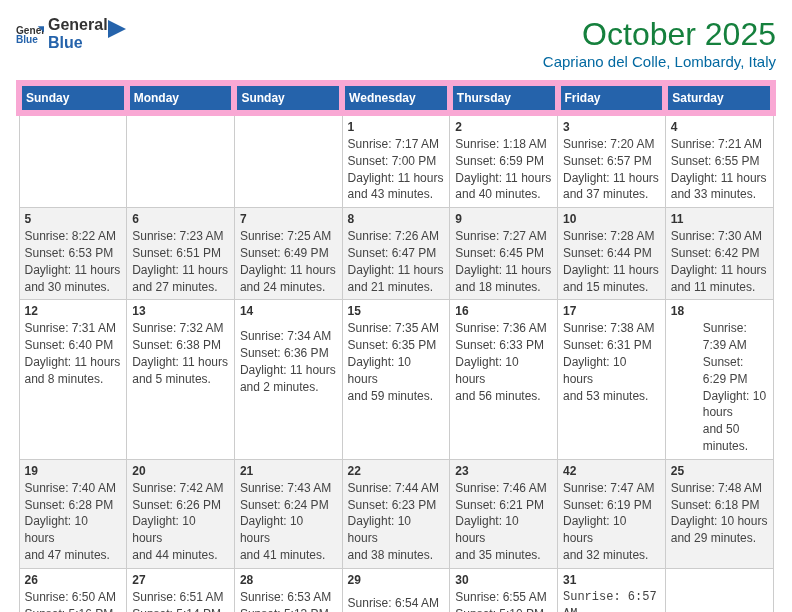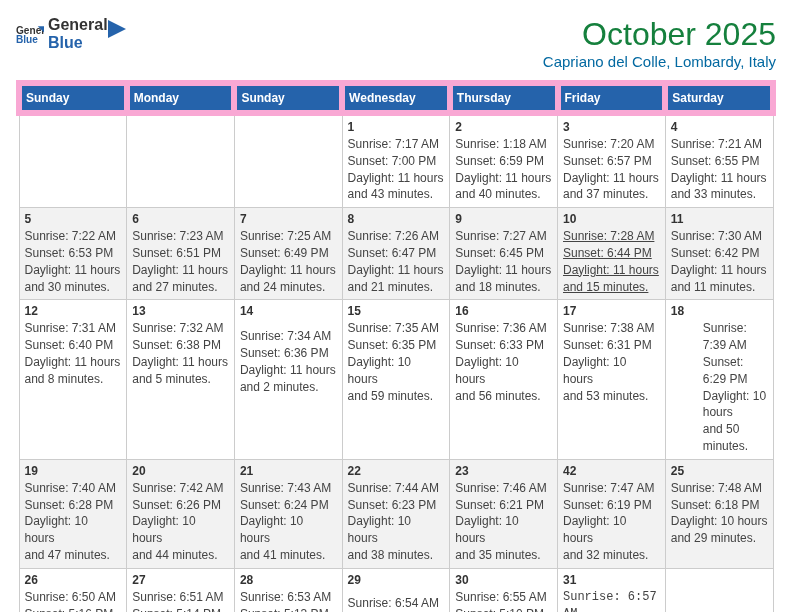--- a/index.html
+++ b/index.html
@@ -151,21 +151,21 @@
           <span class="day-number">4</span>
           <div class="day-info" style="white-space: pre-line;">Sunrise: 7:21 AM
 Sunset: 6:55 PM
 Daylight: 11 hours
 and 33 minutes.</div>
         </td>
       </tr>
       <tr>
         <td>
           <span class="day-number">5</span>
-          <div class="day-info" style="white-space: pre-line;">Sunrise: 7:22 AM
+          <div class="day-info" style="white-space: pre-line;">Sunrise: 8:22 AM
 Sunset: 6:53 PM
 Daylight: 11 hours
 and 30 minutes.</div>
         </td>
         <td>
           <span class="day-number">6</span>
           <div class="day-info" style="white-space: pre-line;">Sunrise: 7:23 AM
 Sunset: 6:51 PM
 Daylight: 11 hours
 and 27 minutes.</div>
@@ -186,21 +186,21 @@
         </td>
         <td>
           <span class="day-number">9</span>
           <div class="day-info" style="white-space: pre-line;">Sunrise: 7:27 AM
 Sunset: 6:45 PM
 Daylight: 11 hours
 and 18 minutes.</div>
         </td>
         <td>
           <span class="day-number">10</span>
-          <div class="day-info" style="white-space: pre-line; text-decoration: underline;">Sunrise: 7:28 AM
+          <div class="day-info" style="white-space: pre-line;">Sunrise: 7:28 AM
 Sunset: 6:44 PM
 Daylight: 11 hours
 and 15 minutes.</div>
         </td>
         <td>
           <span class="day-number">11</span>
           <div class="day-info" style="white-space: pre-line;">Sunrise: 7:30 AM
 Sunset: 6:42 PM
 Daylight: 11 hours
 and 11 minutes.</div>

